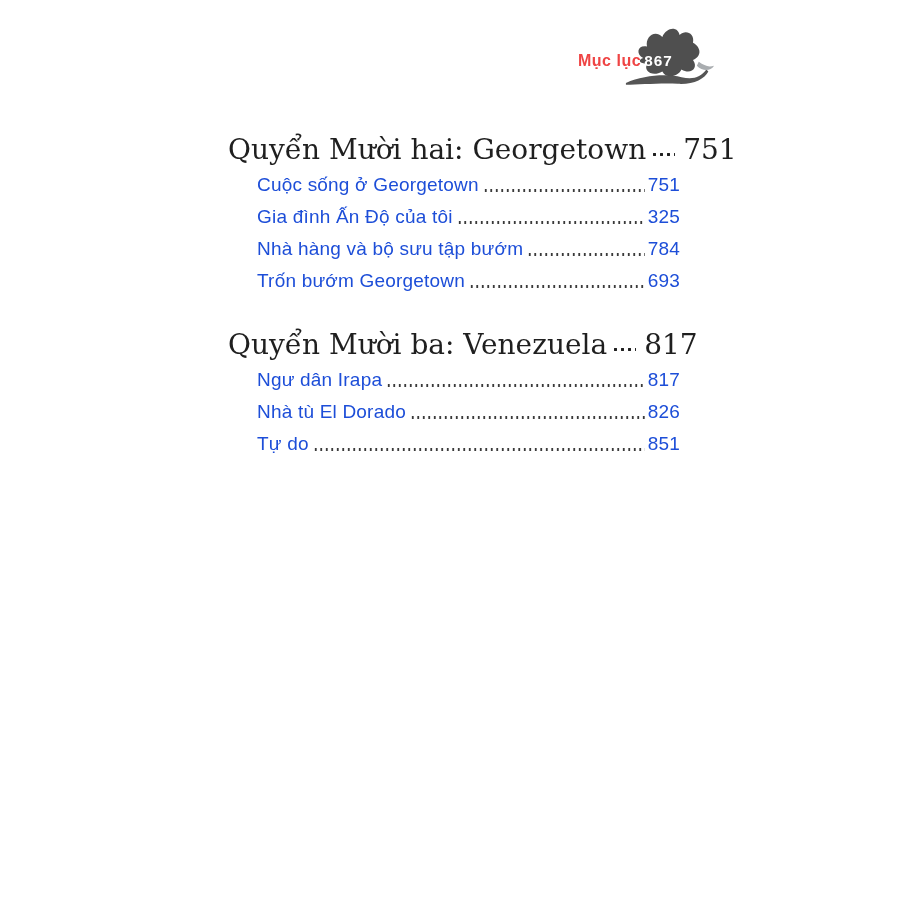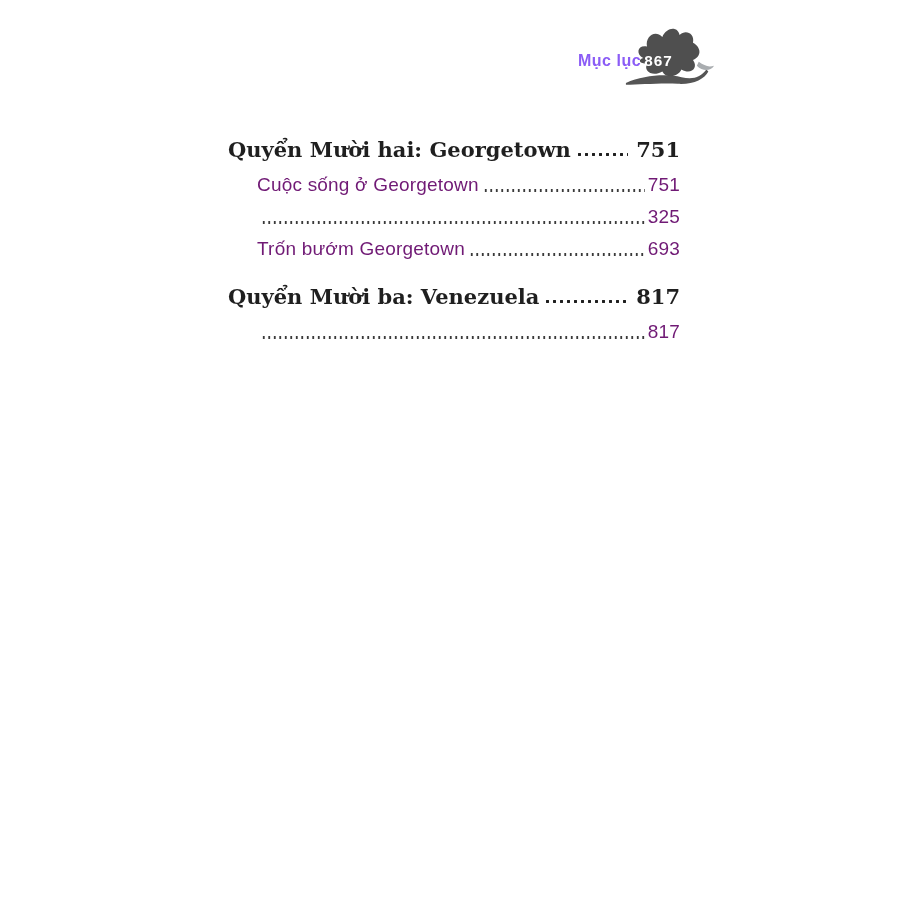--- a/index.html
+++ b/index.html
@@ -16,21 +16,21 @@
     overflow: hidden;
   }
 
   
   .header-label {
     position: absolute;
     top: 52px; left: 578px;
     font-size: 16px;
     font-weight: bold;
     letter-spacing: 0.5px;
-    color: #8b5cf6;
+    color: #ef4444;
     white-space: nowrap;
   }
   .butterfly {
     position: absolute;
     top: 25px; left: 624px;
   }
   .butterfly .wing-main { fill: #4f4f4f; }
   .butterfly .swoosh    { fill: #555555; }
   .butterfly .accent    { fill: #a9adb0; }
   .butterfly .pagenum {
@@ -40,42 +40,42 @@
     font-weight: bold;
     letter-spacing: 1px;
   }
 
   
   .toc {
     position: absolute;
     top: 136px; left: 228px;
     width: 452px;
   }
-  .toc-section + .toc-section { margin-top: 18px; }
+  .toc-section + .toc-section { margin-top: 34px; }
 
   .heading-row {
     display: flex;
     height: 28px;
     line-height: 28px;
     font-family: "DejaVu Serif", "Liberation Serif", serif;
-    font-weight: bold;
-    font-size: 21px;
+    font-weight: normal;
+    font-size: 28px;
     color: #1f1f1f;
     text-align: center;
   }
   .h-title { white-space: nowrap; }
   .h-page  { white-space: nowrap; }
 
   .items { margin-left: 29px; margin-top: 5px; }
   .item-row {
     display: flex;
     height: 32px;
     line-height: 32px;
     font-size: 19px;
-    color: #701a75;
+    color: #1d4ed8;
     letter-spacing: 0.2px;
     text-align: center;
   }
   .i-title { white-space: nowrap; }
   .i-page  { white-space: nowrap; }
 
   
   .leader {
     flex: 1 1 auto;
     align-self: flex-end;
@@ -121,43 +121,60 @@
       <span class="h-page">751</span>
     </div>
     <div class="items">
   <div class="item-row">
     <span class="i-title">Cuộc sống ở Georgetown</span>
     <span class="leader i-leader"></span>
     <span class="i-page">751</span>
   </div>
 
   <div class="item-row">
+    <span class="i-title">Gia đình Ấn Độ của tôi</span>
     <span class="leader i-leader"></span>
     <span class="i-page">325</span>
   </div>
 
+  <div class="item-row">
+    <span class="i-title">Nhà hàng và bộ sưu tập bướm</span>
+    <span class="leader i-leader"></span>
+    <span class="i-page">784</span>
+  </div>
 
 
   <div class="item-row">
     <span class="i-title">Trốn bướm Georgetown</span>
     <span class="leader i-leader"></span>
     <span class="i-page">693</span>
   </div>
 </div>
   </section>
 
   <section class="toc-section">
     <div class="heading-row">
       <span class="h-title">Quyển Mười ba: Venezuela</span>
       <span class="leader h-leader"></span>
       <span class="h-page">817</span>
     </div>
     <div class="items">
   <div class="item-row">
+    <span class="i-title">Ngư dân Irapa</span>
     <span class="leader i-leader"></span>
     <span class="i-page">817</span>
   </div>
 
+  <div class="item-row">
+    <span class="i-title">Nhà tù El Dorado</span>
+    <span class="leader i-leader"></span>
+    <span class="i-page">826</span>
+  </div>
 
+  <div class="item-row">
+    <span class="i-title">Tự do</span>
+    <span class="leader i-leader"></span>
+    <span class="i-page">851</span>
+  </div>
 </div>
   </section>
 </div>
 </div>
 
 </body></html>

